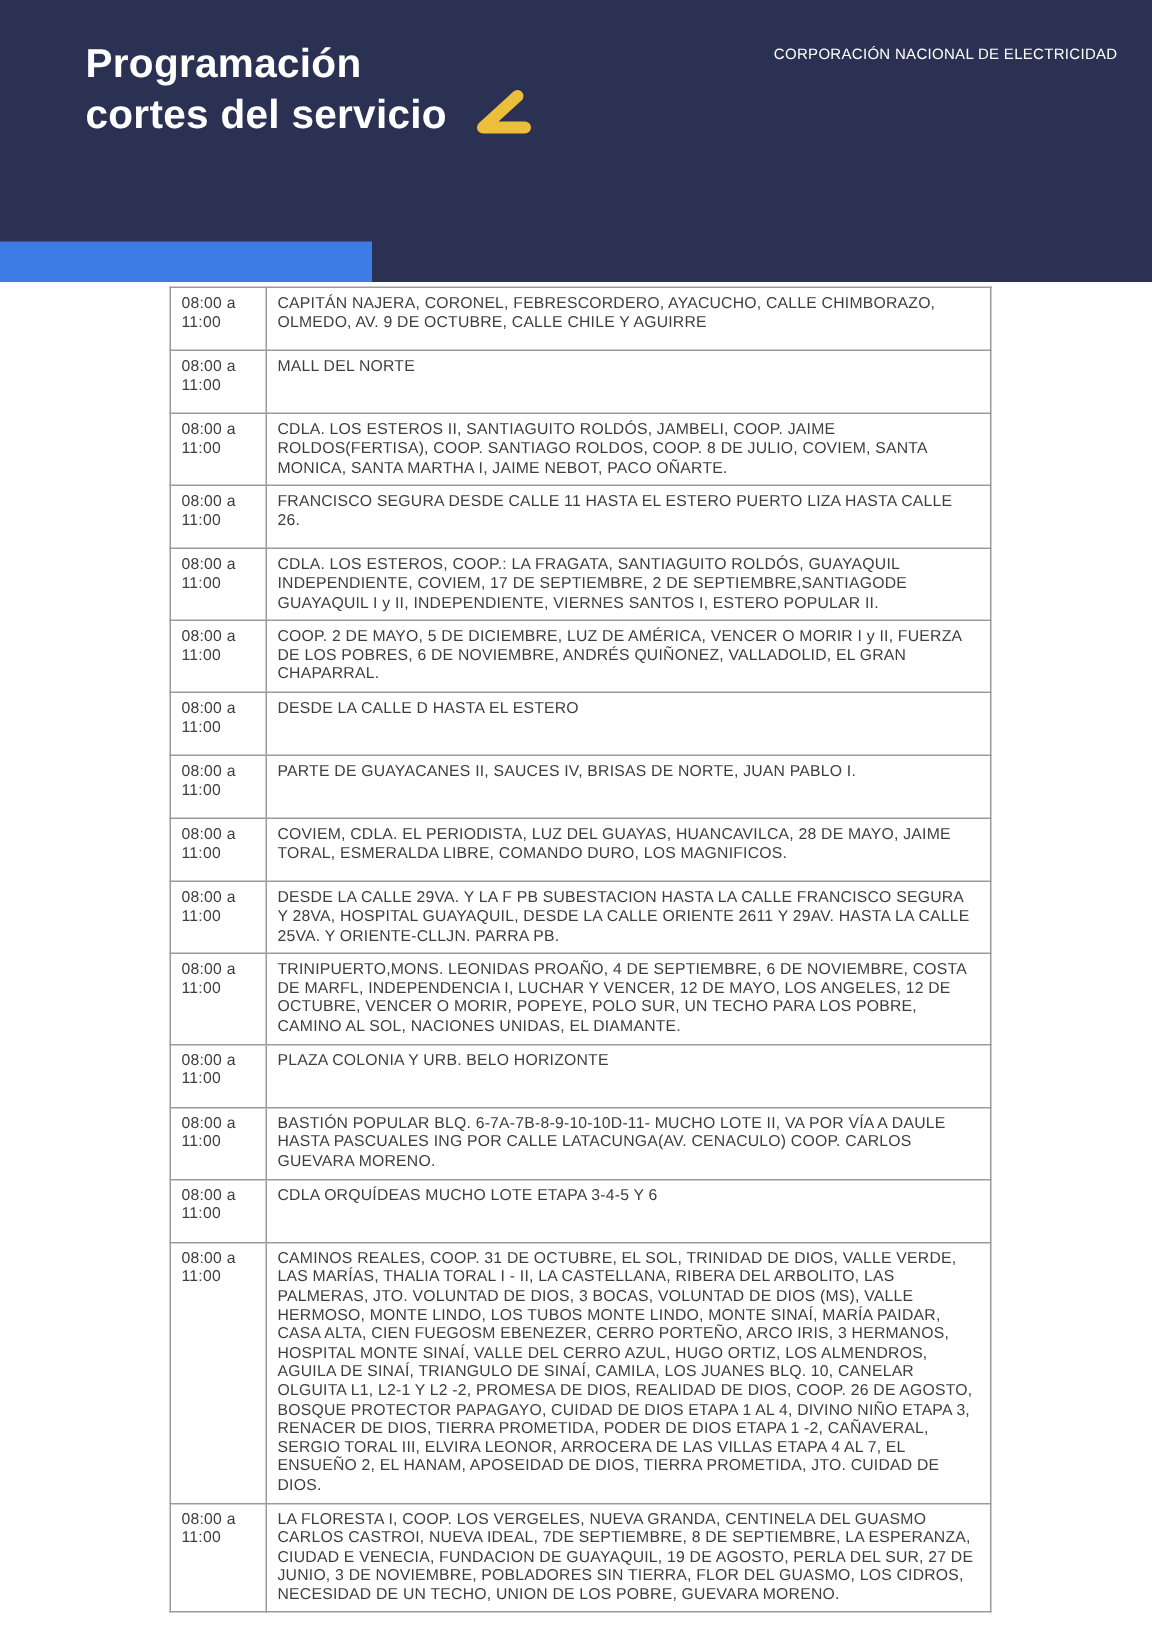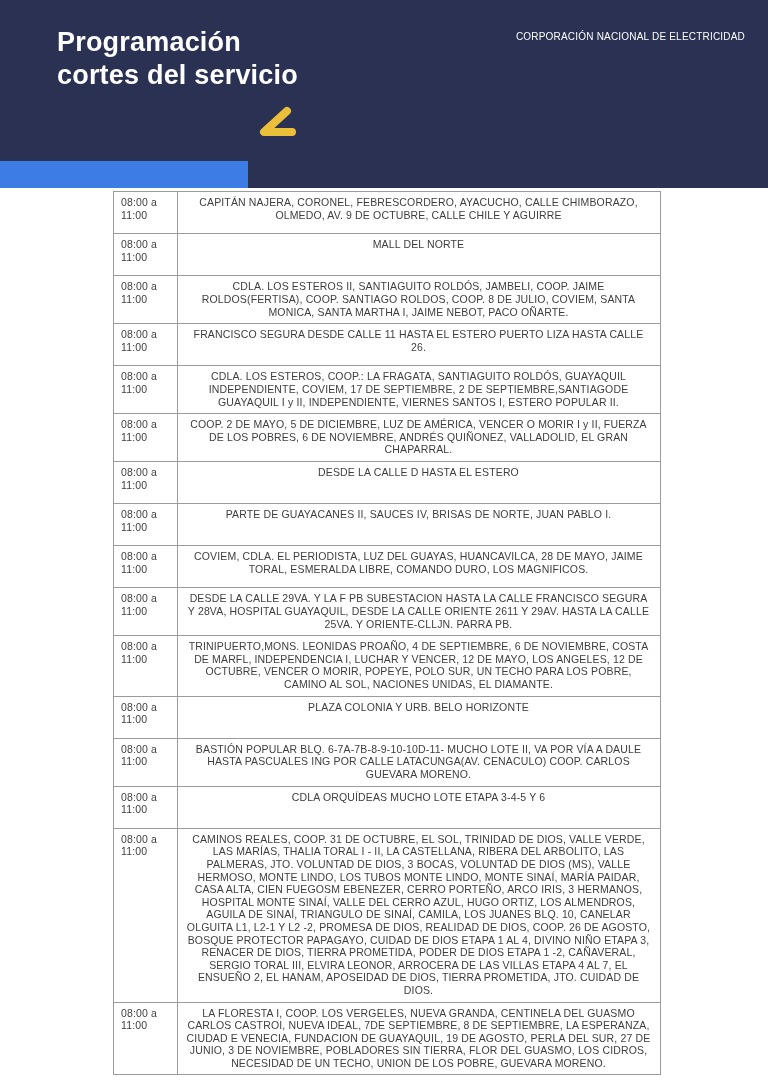--- a/index.html
+++ b/index.html
@@ -23,21 +23,21 @@
     background:var(--banner-bg,#2a3153);
   }
   .title-block{
     position:absolute;left:57px;top:26px;
     color:#ffffff;
   }
   .title-line{
     font-size:27px;font-weight:bold;line-height:33px;letter-spacing:.2px;
     white-space:nowrap;
   }
-  .title-row2{display:flex;align-items:flex-end;gap:14px;flex-direction:column;}
+  .title-row2{display:flex;align-items:flex-end;gap:14px;}
   .angle-icon-svg{display:block;margin-bottom:2px;}
   .title-line3{
     font-size:31px;font-weight:normal;line-height:33px;letter-spacing:.2px;
     color:var(--accent-yellow,#ecbf3a);white-space:nowrap;
   }
   .org-block{
     position:absolute;right:23px;top:27px;text-align:right;color:#ffffff;
   }
   .org-line1{font-size:10px;font-weight:normal;line-height:19px;letter-spacing:.2px;}
   .org-line2{font-size:15px;font-weight:bold;line-height:19px;letter-spacing:.3px;}
@@ -63,21 +63,20 @@
     letter-spacing:.15px;
   }
   table.schedule tr{height:34px;} 
   td.time-cell{
     width:64px;
     padding:4px 4px 12px 7px;
     white-space:nowrap;
   }
   td.loc-cell{
     padding:4px 8px 5px 7px;
-    text-align:center;
   }
 </style>
 </head>
 <body>
 
 <header class="banner">
   <div class="title-block">
     <div class="title-line">Programación</div>
     <div class="title-row2">
       <div class="title-line">cortes del servicio</div>

